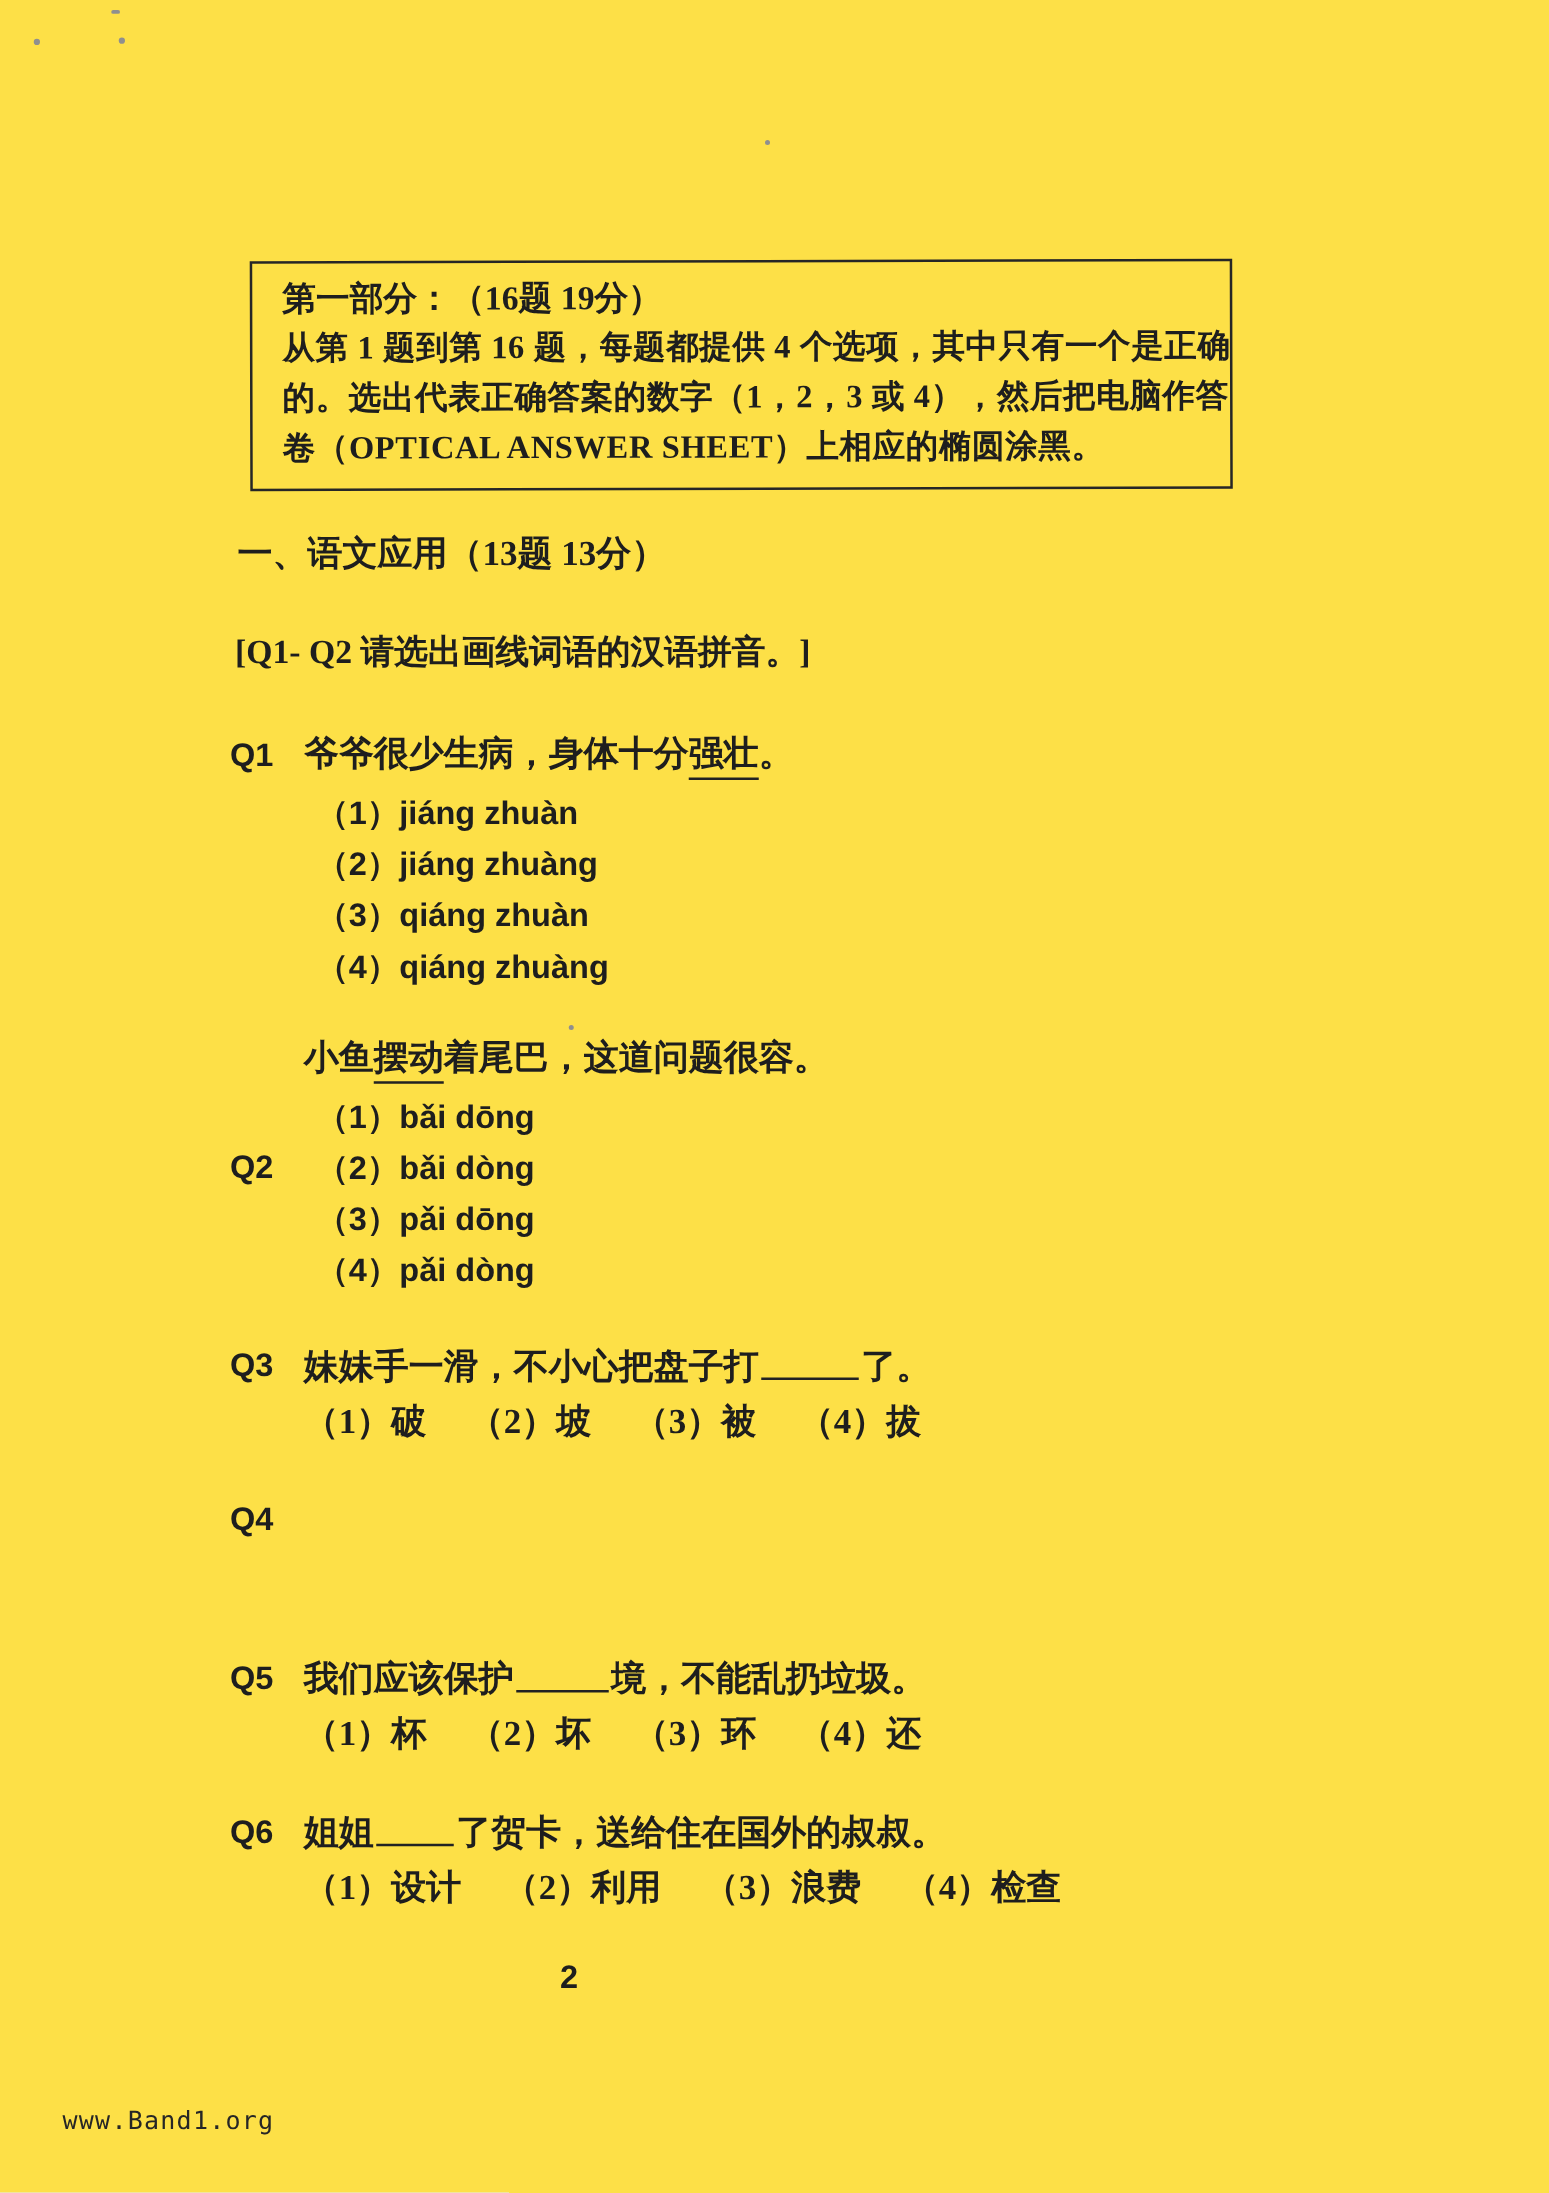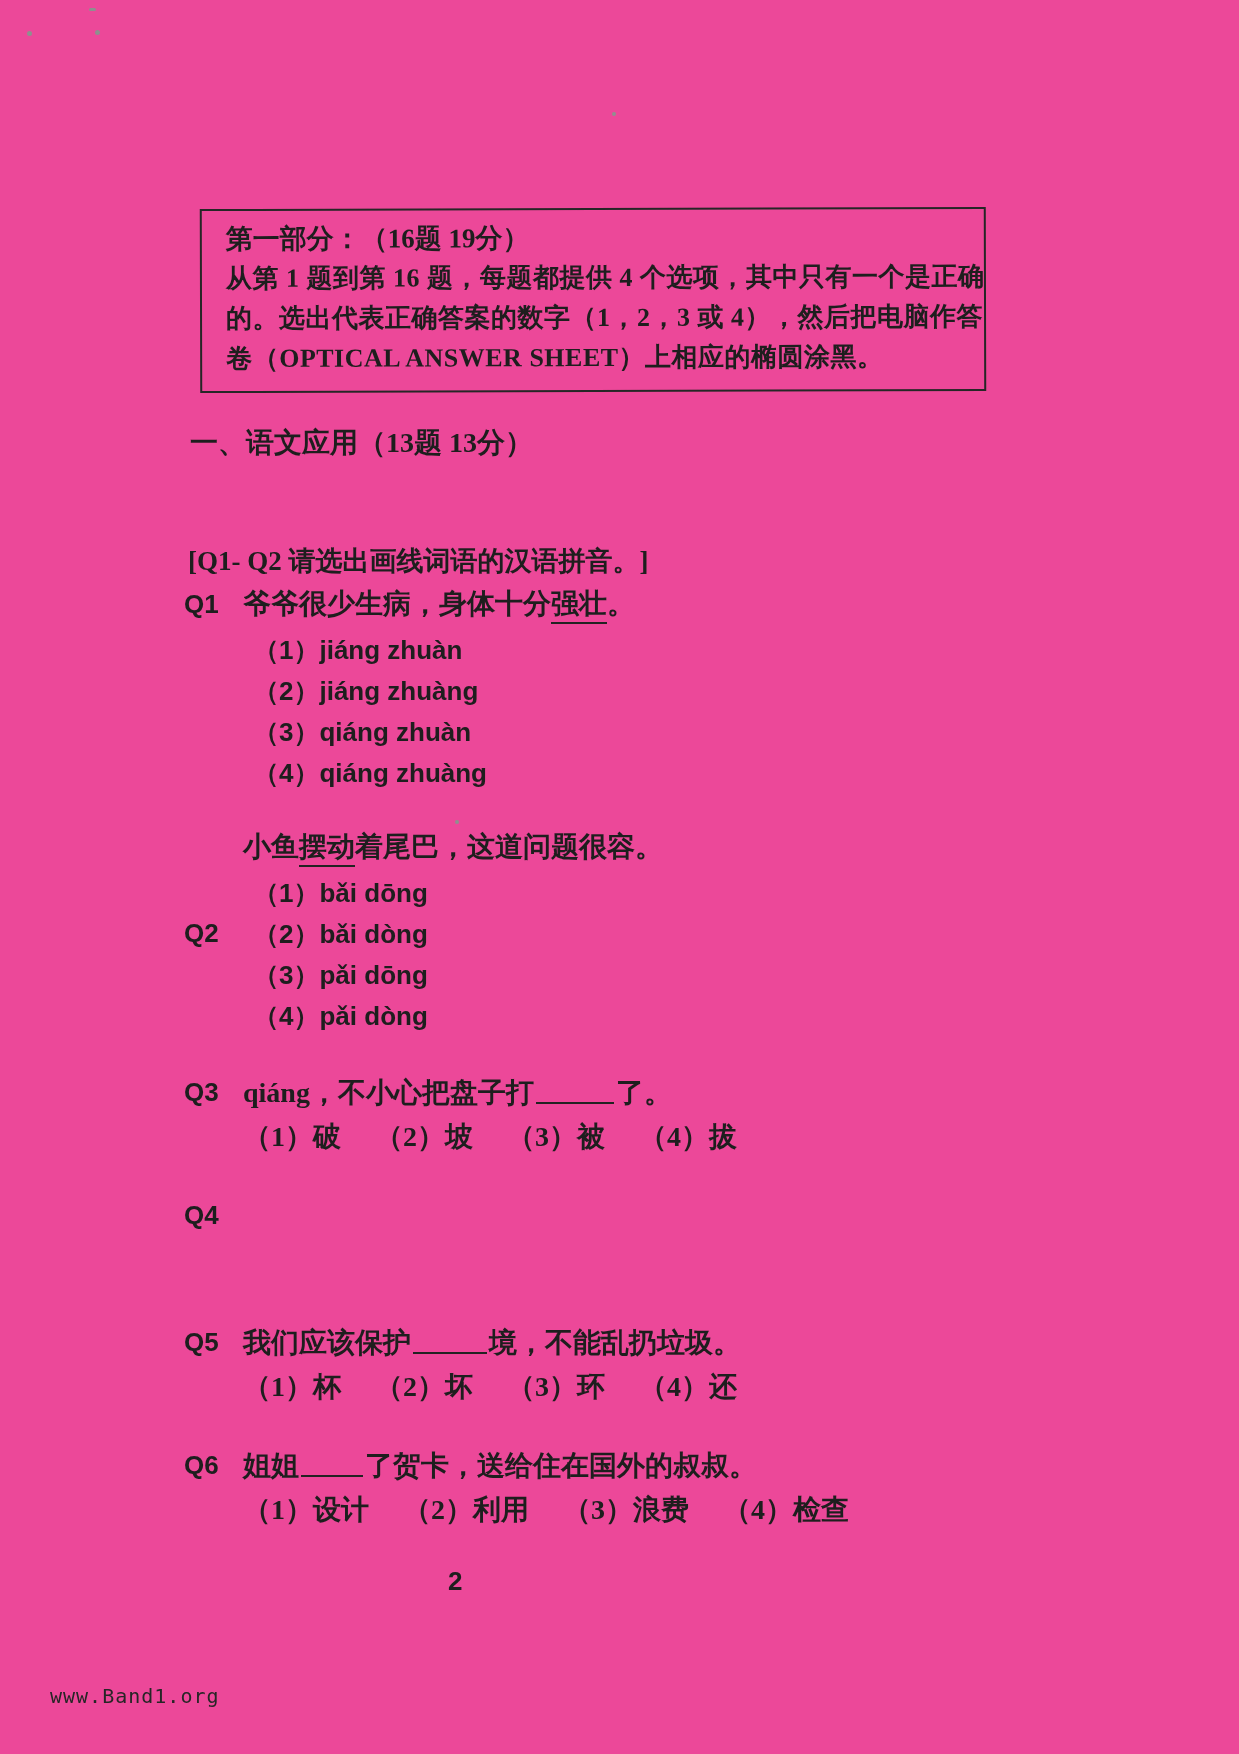--- a/index.html
+++ b/index.html
@@ -2,21 +2,21 @@
 <html><head>
 <meta charset="utf-8">
 <style>
   * { margin:0; padding:0; box-sizing:border-box; }
   html,body { background:#e8e8e8; }
   body { font-family:"Liberation Serif", serif; color:#1e1e1e; }
 
   .sheet {
     position:relative;
     width:1239px; height:1754px;
-    background:#ec4899;
+    background:#fde047;
     overflow:hidden;
     margin:0 auto;
   }
 
   
   .speck {
     position:absolute; background:#8f8f8f; border-radius:50%;
   }
 
   
@@ -34,21 +34,21 @@
     letter-spacing:0.5px;
   }
 
   .section-heading {
     position:absolute; left:190px; top:424px;
     font-size:28px; font-weight:600; white-space:nowrap;
   }
 
   .group-instruction {
     position:absolute; left:188px; top:503px;
-    font-size:27px; font-weight:600; white-space:nowrap;margin-top:40px;
+    font-size:27px; font-weight:600; white-space:nowrap;
   }
 
   
   .q { position:absolute; left:184px; display:flex; align-items:flex-start; }
   .q-label {
     width:59px; flex:none;
     font-family:"Liberation Sans", sans-serif;
     font-size:26px; font-weight:600; line-height:36px;
   }
   .q-body { flex:none; }
@@ -130,21 +130,21 @@
         <div class="opt">（2）bǎi dòng</div>
         <div class="opt">（3）pǎi dōng</div>
         <div class="opt">（4）pǎi dòng</div>
       </div>
     </div>
   </div>
 
   <div class="q" style="top:1074px;">
     <div class="q-label">Q3</div>
     <div class="q-body">
-      <div class="q-stem"><span>qiáng，不小心把盘子打</span><span class="blank" style="width:78px;"></span><span>了。</span></div>
+      <div class="q-stem"><span>妹妹手一滑，不小心把盘子打</span><span class="blank" style="width:78px;"></span><span>了。</span></div>
       <div class="opts-inline">
         <span class="opt">（1）破</span>
         <span class="opt">（2）坡</span>
         <span class="opt">（3）被</span>
         <span class="opt">（4）拔</span>
       </div>
     </div>
   </div>
 
   <div class="q" style="top:1197px;">

